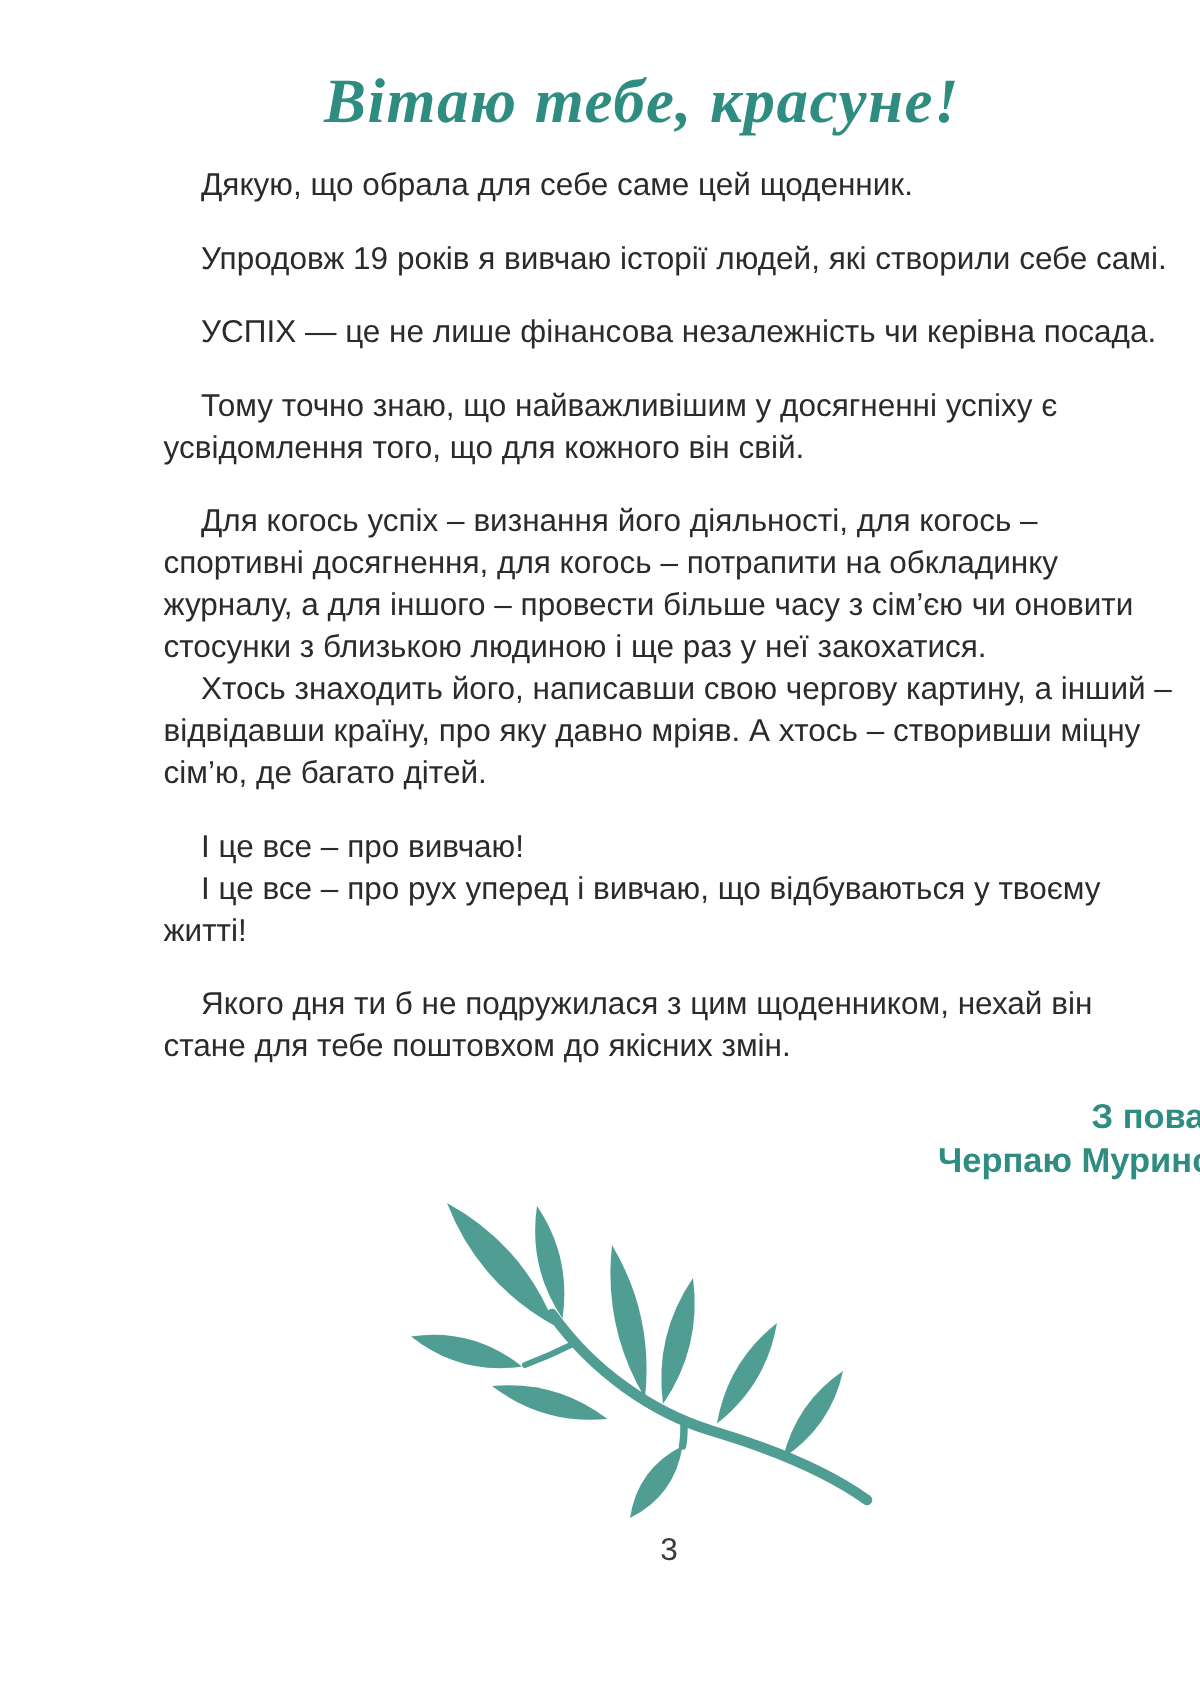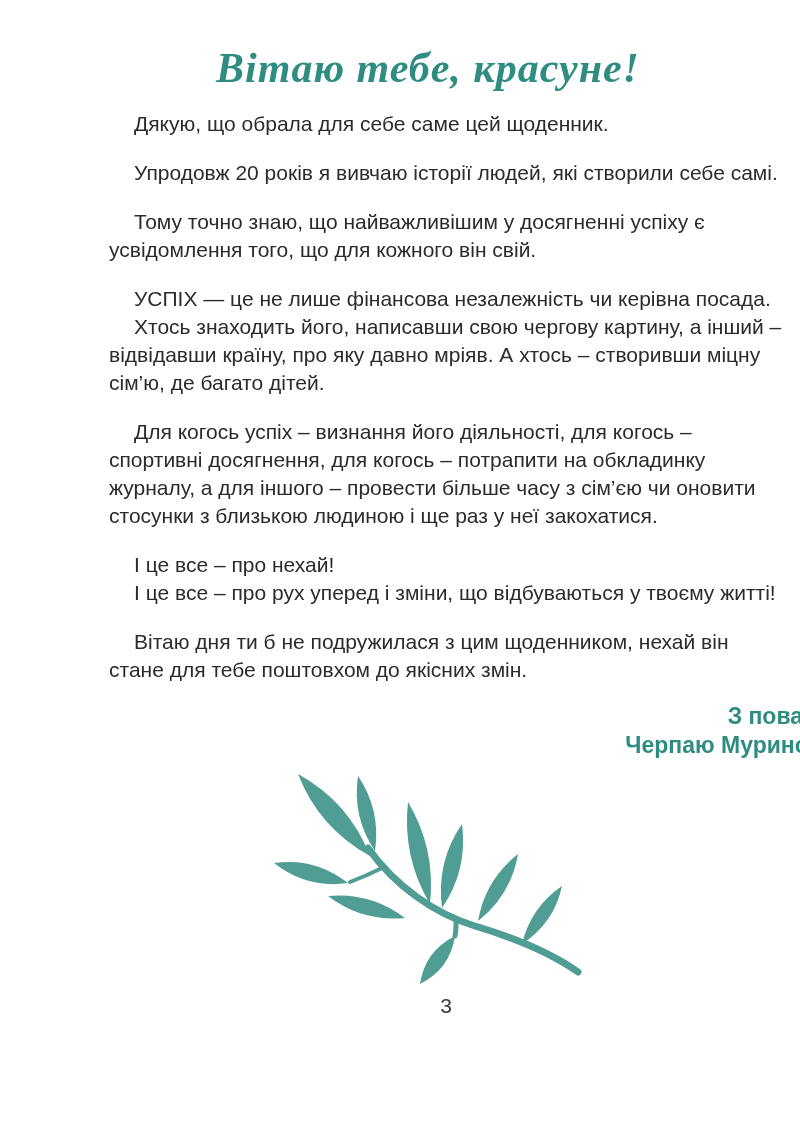--- a/index.html
+++ b/index.html
@@ -64,28 +64,28 @@
 </style>
 </head>
 <body>
 
 <div class="page">
 
   <h1 class="page-title">Вітаю тебе, красуне!</h1>
 
   <div class="body-text">
       <p class="para">Дякую, що обрала для себе саме цей щоденник.</p>
-      <p class="para">Упродовж 20 років я вивчаю історії людей, які створили себе самі.</p>
+      <p class="para">Упродовж 19 років я вивчаю історії людей, які створили себе самі.</p>
+      <p class="para">УСПІХ — це не лише фінансова незалежність чи керівна посада.</p>
       <p class="para">Тому точно знаю, що найважливішим у досягненні успіху є усвідомлення того, що для кожного він свій.</p>
-      <p class="para">УСПІХ — це не лише фінансова незалежність чи керівна посада.</p>
+      <p class="para">Для когось успіх – визнання його діяльності, для когось – спортивні досягнення, для когось – потрапити на обкладинку журналу, а для іншого – провести більше часу з сім’єю чи оновити стосунки з близькою людиною і ще раз у неї закохатися.</p>
       <p class="para cont">Хтось знаходить його, написавши свою чергову картину, а інший – відвідавши країну, про яку давно мріяв. А хтось – створивши міцну сім’ю, де багато дітей.</p>
-      <p class="para">Для когось успіх – визнання його діяльності, для когось – спортивні досягнення, для когось – потрапити на обкладинку журналу, а для іншого – провести більше часу з сім’єю чи оновити стосунки з близькою людиною і ще раз у неї закохатися.</p>
-      <p class="para">І це все – про нехай!</p>
-      <p class="para cont">І це все – про рух уперед і зміни, що відбуваються у твоєму житті!</p>
-      <p class="para">Вітаю дня ти б не подружилася з цим щоденником, нехай він стане для тебе поштовхом до якісних змін.</p>
+      <p class="para">І це все – про вивчаю!</p>
+      <p class="para cont">І це все – про рух уперед і вивчаю, що відбуваються у твоєму житті!</p>
+      <p class="para">Якого дня ти б не подружилася з цим щоденником, нехай він стане для тебе поштовхом до якісних змін.</p>
     </div>
 
   <div class="signature">
     <div>З повагою</div>
     <div>Черпаю Муринська</div>
   </div>
 
   <div class="leaf-wrap">
     <svg width="322" height="232" viewBox="0 0 322 232" xmlns="http://www.w3.org/2000/svg">
       <g fill="none" stroke="var(--leaf)" stroke-linecap="round">

